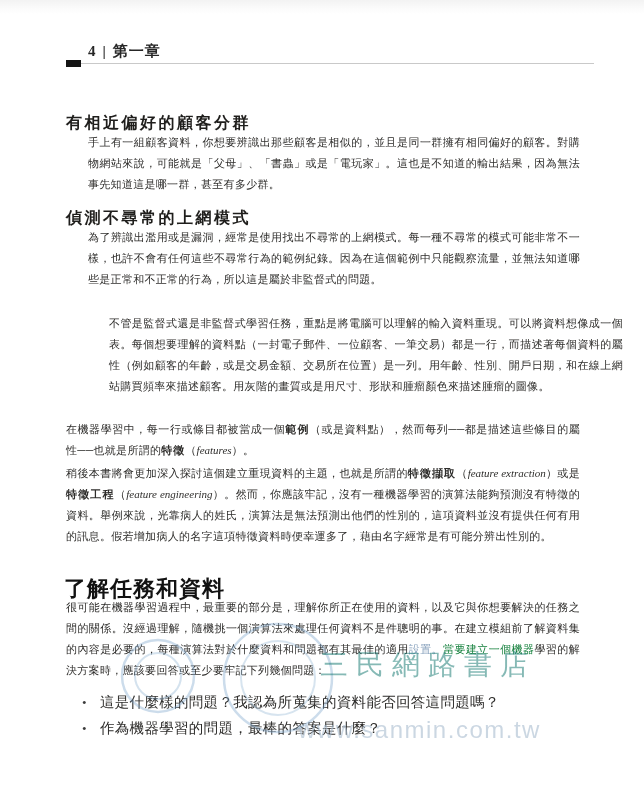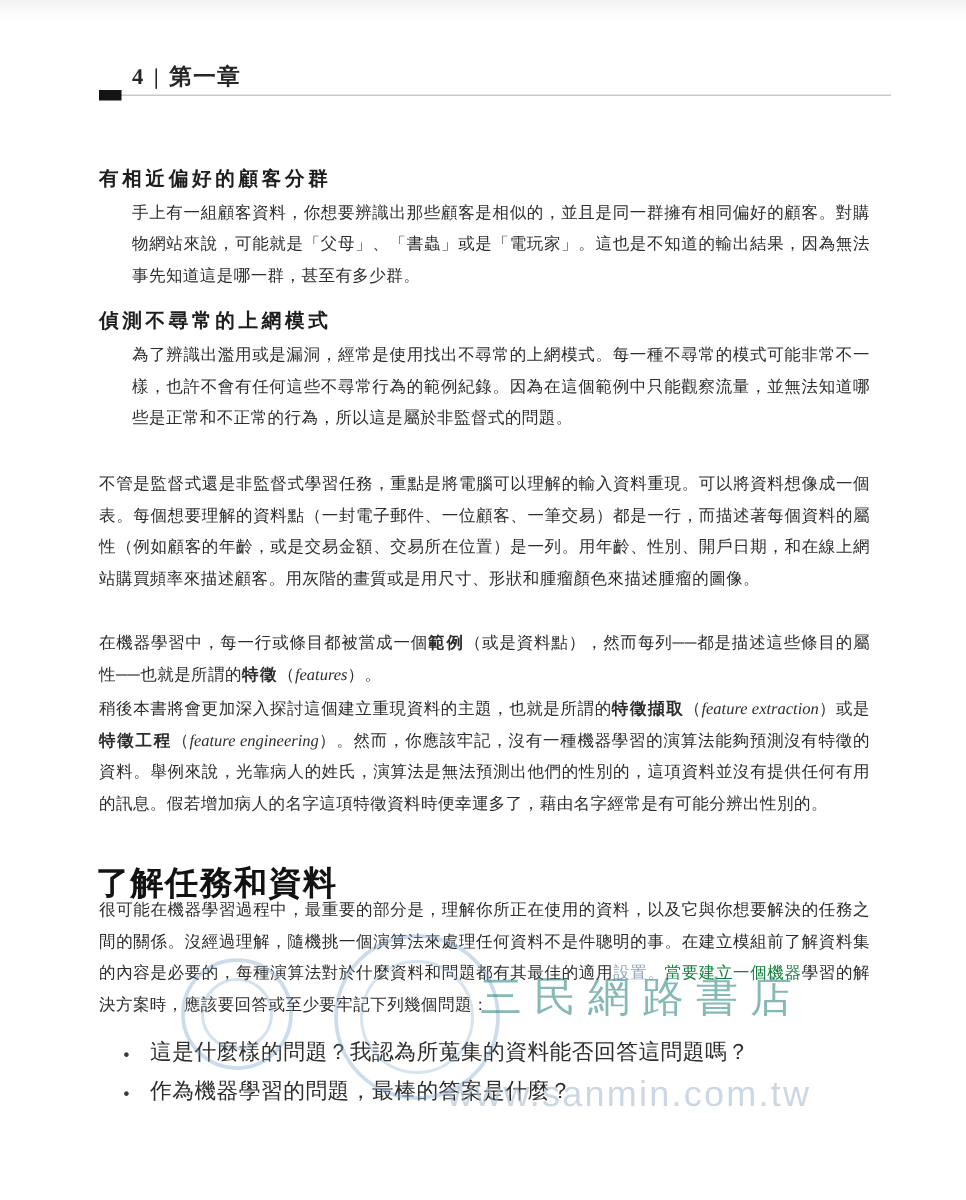--- a/index.html
+++ b/index.html
@@ -21,21 +21,21 @@
   .header-text{position:absolute;left:22px;top:-2px;font-size:15px;font-weight:bold;letter-spacing:1px;color:#262626;}
   .header-text .sep{padding:0 6px;font-weight:bold;}
   
   .para{
     position:absolute;font-size:11px;line-height:21px;letter-spacing:.3px;
     text-align:justify;word-break:break-all;color:#2e2d2b;
   }
   .indented{left:88px;width:492px;}
   .flush{left:66px;width:514px;}
   .sub-h{
-    position:absolute;left:66px;font-size:13px;font-weight:700;letter-spacing:2.5px;
+    position:absolute;left:66px;font-size:16px;font-weight:700;letter-spacing:2.5px;
     color:#1f1e1c;
   }
   .section-h{
     position:absolute;left:64px;font-family:"Liberation Sans","DejaVu Sans",sans-serif;
     font-size:22px;font-weight:700;letter-spacing:1px;color:#121212;
   }
   .em{font-weight:700;letter-spacing:1px;}
   .en-i{font-style:italic;letter-spacing:0;}
   .tint{color:#15803d;}
   .tint-light{color:#8aa3be;}
@@ -72,21 +72,21 @@
       <span>4</span><span class="sep">|</span><span>第一章</span>
     </span>
   </header>
 
   <h3 class="sub-h" style="top:97px;">有相近偏好的顧客分群</h3>
   <p class="para indented" style="top:121px;">手上有一組顧客資料，你想要辨識出那些顧客是相似的，並且是同一群擁有相同偏好的顧客。對購物網站來說，可能就是「父母」、「書蟲」或是「電玩家」。這也是不知道的輸出結果，因為無法事先知道這是哪一群，甚至有多少群。</p>
 
   <h3 class="sub-h" style="top:192px;">偵測不尋常的上網模式</h3>
   <p class="para indented" style="top:216px;">為了辨識出濫用或是漏洞，經常是使用找出不尋常的上網模式。每一種不尋常的模式可能非常不一樣，也許不會有任何這些不尋常行為的範例紀錄。因為在這個範例中只能觀察流量，並無法知道哪些是正常和不正常的行為，所以這是屬於非監督式的問題。</p>
 
-  <p class="para flush" style="top:302px;">不管是監督式還是非監督式學習任務，重點是將電腦可以理解的輸入資料重現。可以將資料想像成一個表。每個想要理解的資料點（一封電子郵件、一位顧客、一筆交易）都是一行，而描述著每個資料的屬性（例如顧客的年齡，或是交易金額、交易所在位置）是一列。用年齡、性別、開戶日期，和在線上網站購買頻率來描述顧客。用灰階的畫質或是用尺寸、形狀和腫瘤顏色來描述腫瘤的圖像。</p>
+  <p class="para flush" style="top:302px;margin-left:43px;">不管是監督式還是非監督式學習任務，重點是將電腦可以理解的輸入資料重現。可以將資料想像成一個表。每個想要理解的資料點（一封電子郵件、一位顧客、一筆交易）都是一行，而描述著每個資料的屬性（例如顧客的年齡，或是交易金額、交易所在位置）是一列。用年齡、性別、開戶日期，和在線上網站購買頻率來描述顧客。用灰階的畫質或是用尺寸、形狀和腫瘤顏色來描述腫瘤的圖像。</p>
 
   <p class="para flush" style="top:408px;"><span>在機器學習中，每一行或條目都被當成一個</span><span class="em">範例</span><span>（或是資料點），然而每列──都是描述這些條目的屬性──也就是所謂的</span><span class="em">特徵</span><span>（</span><span class="en-i">features</span><span>）。</span></p>
 
   <p class="para flush" style="top:452px;"><span>稍後本書將會更加深入探討這個建立重現資料的主題，也就是所謂的</span><span class="em">特徵擷取</span><span>（</span><span class="en-i">feature extraction</span><span>）或是</span><span class="em">特徵工程</span><span>（</span><span class="en-i">feature engineering</span><span>）。然而，你應該牢記，沒有一種機器學習的演算法能夠預測沒有特徵的資料。舉例來說，光靠病人的姓氏，演算法是無法預測出他們的性別的，這項資料並沒有提供任何有用的訊息。假若增加病人的名字這項特徵資料時便幸運多了，藉由名字經常是有可能分辨出性別的。</span></p>
 
   <h2 class="section-h" style="top:556px;">了解任務和資料</h2>
 
   <p class="para flush" style="top:586px;"><span>很可能在機器學習過程中，最重要的部分是，理解你所正在使用的資料，以及它與你想要解決的任務之間的關係。沒經過理解，隨機挑一個演算法來處理任何資料不是件聰明的事。在建立模組前了解資料集的內容是必要的，每種演算法對於什麼資料和問題都有其最佳的適用</span><span class="tint-light">設置。</span><span class="tint">當要建立一個機器</span><span>學習的解決方案時，應該要回答或至少要牢記下列幾個問題：</span></p>
 
   <ul class="qa-list">

